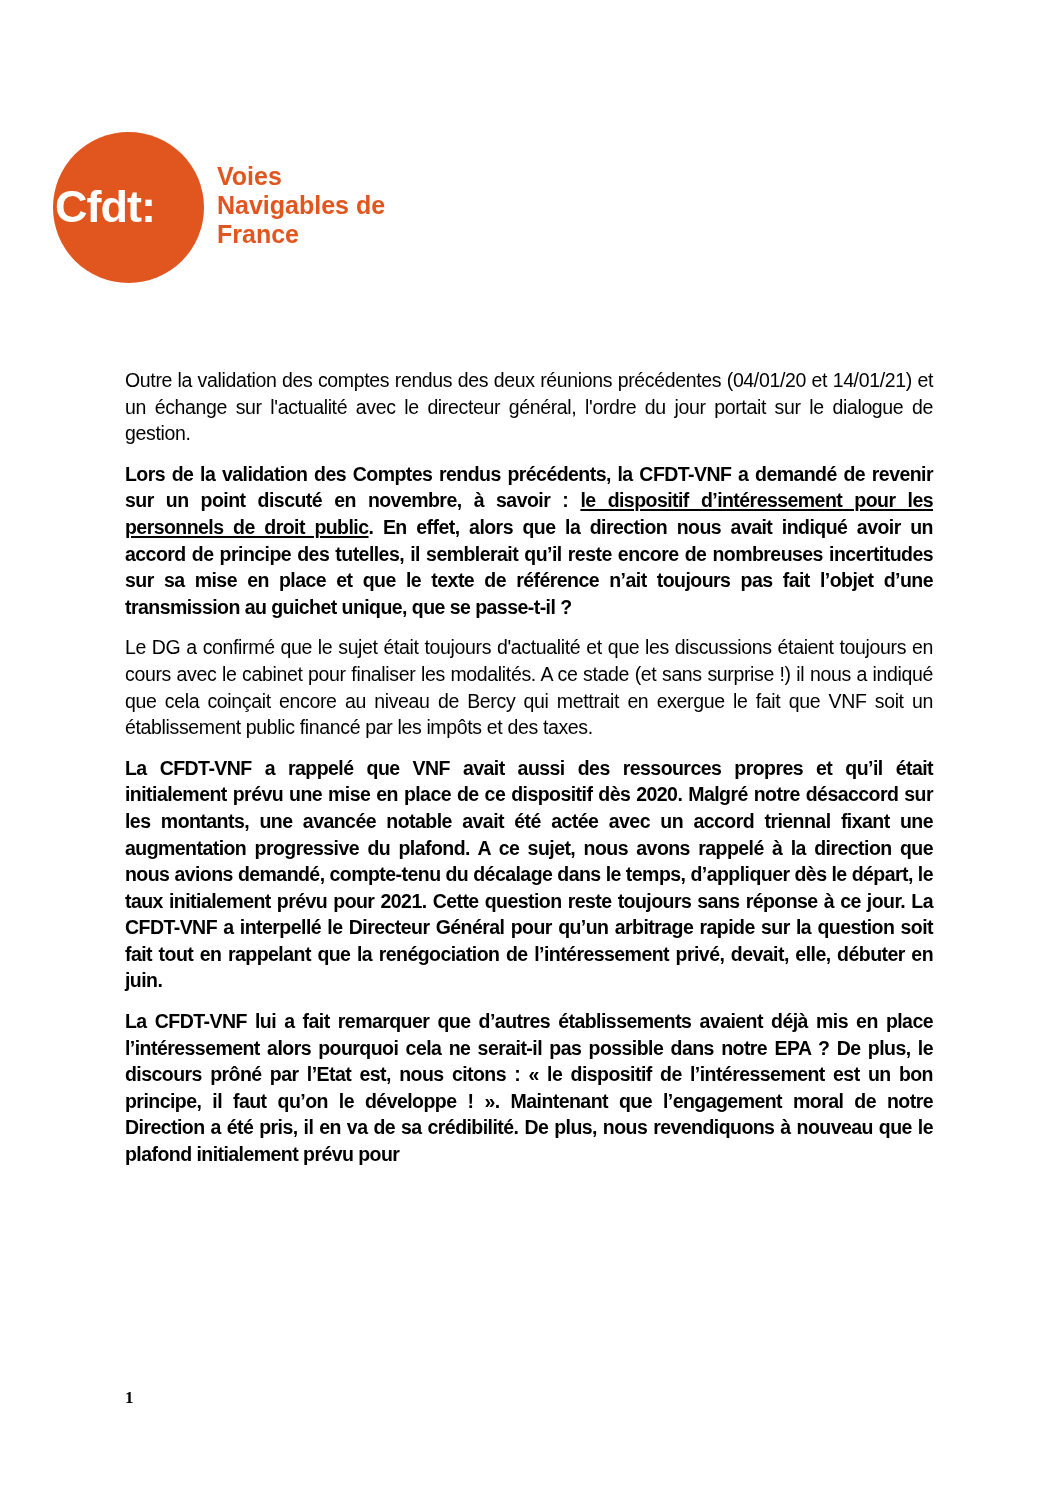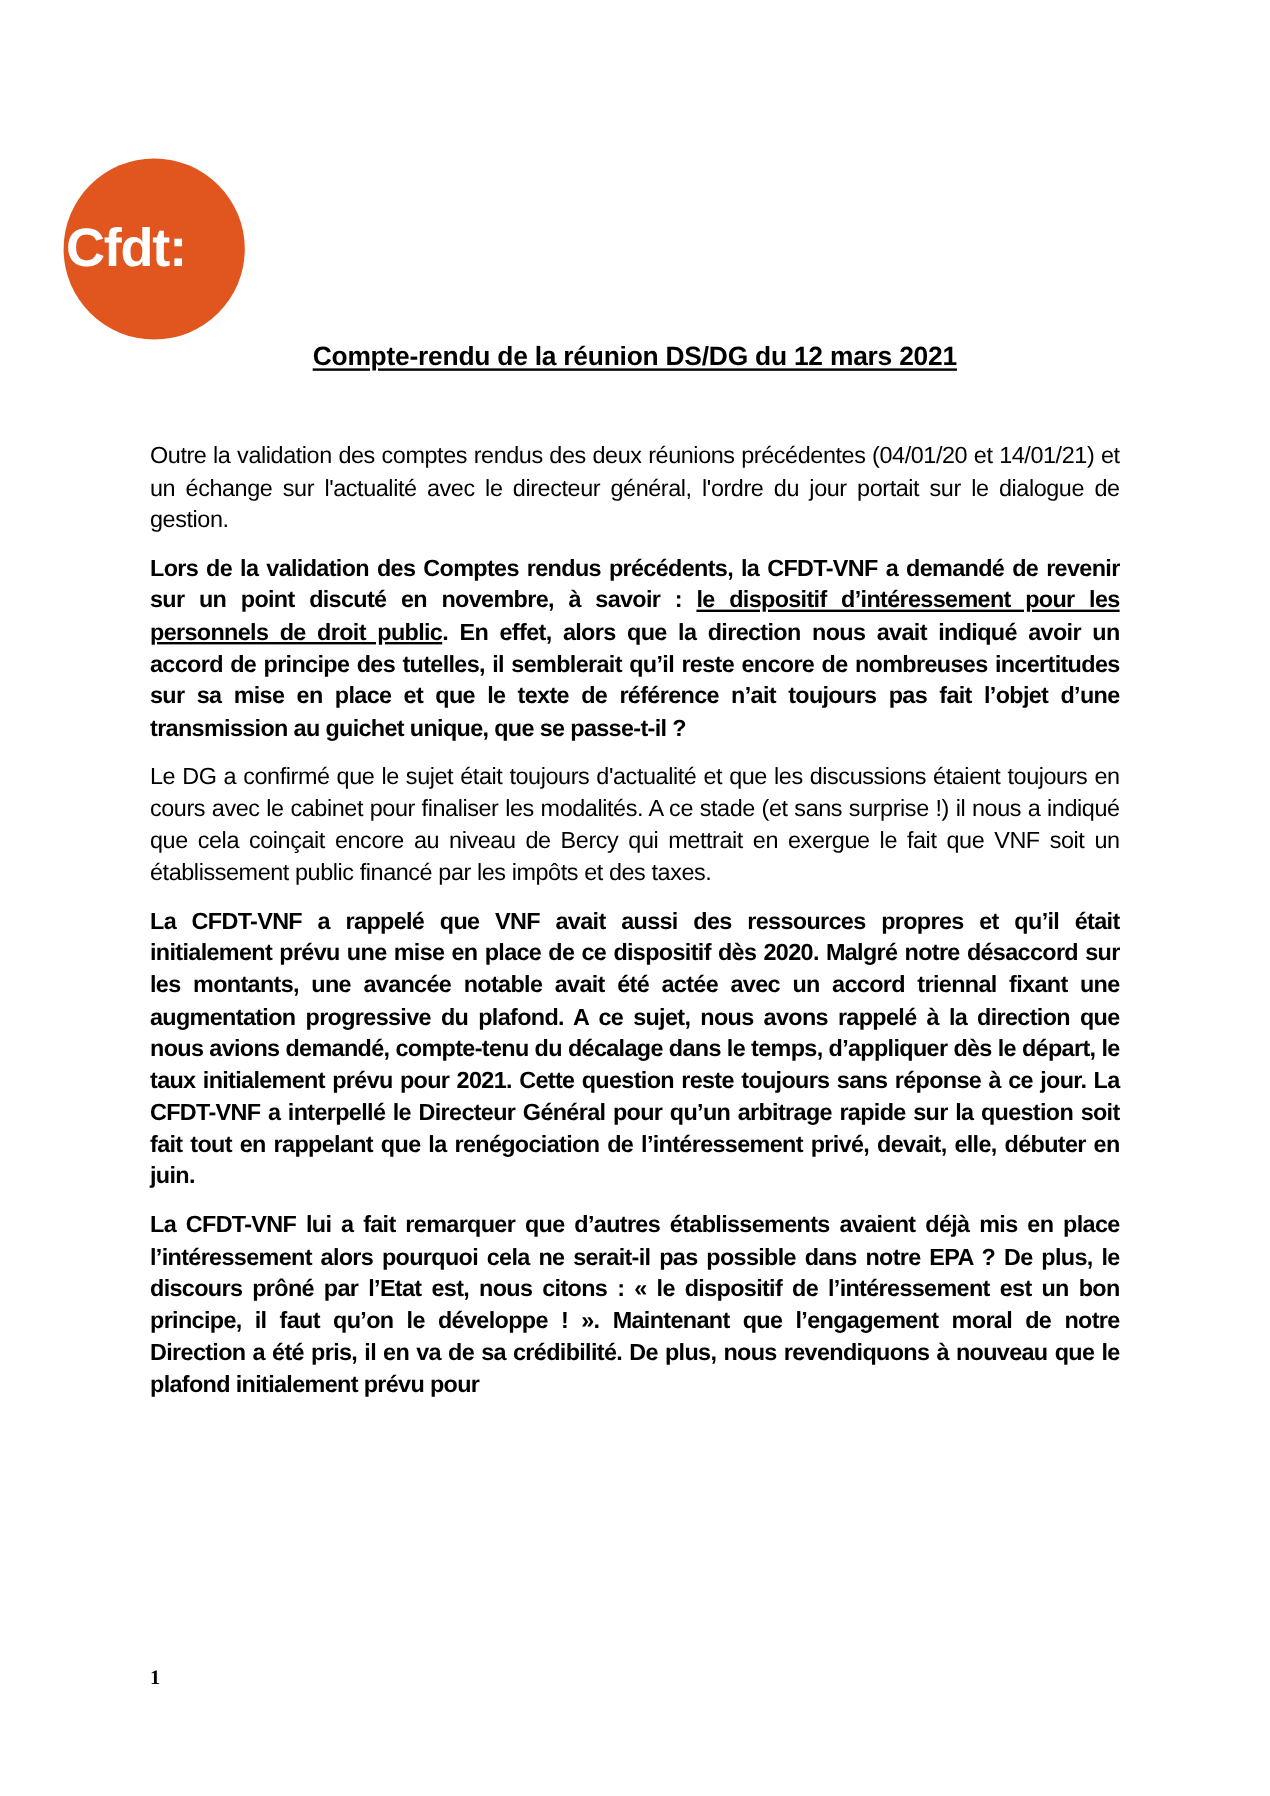--- a/index.html
+++ b/index.html
@@ -110,23 +110,27 @@
 </style>
 </head>
 <body>
 
 <div class="page">
 
   <div class="logo">
     <div class="logo-circle">
       <span class="logo-mark">Cfdt:</span>
     </div>
+    <div class="logo-text">
+      <div>Voies</div>
+      <div>Navigables de</div>
+      <div>France</div>
+    </div>
   </div>
 
-  <div class="title">Compte-rendu de la réunion DS/DG du 12 mars 2021</div>
 
   <div class="body">
     <p class="para">Outre la validation des comptes rendus des deux réunions précédentes (04/01/20 et 14/01/21) et un échange sur l'actualité avec le directeur général, l'ordre du jour portait sur le dialogue de gestion.</p>
 
     <p class="para cfdt"><span>Lors de la validation des Comptes rendus précédents, la CFDT-VNF a demandé de revenir sur un point discuté en novembre, à savoir : </span><span class="underlined">le dispositif d’intéressement pour les personnels de droit public</span><span>. En effet, alors que la direction nous avait indiqué avoir un accord de principe des tutelles, il semblerait qu’il reste encore de nombreuses incertitudes sur sa mise en place et que le texte de référence n’ait toujours pas fait l’objet d’une transmission au guichet unique, que se passe-t-il ?</span></p>
 
     <p class="para">Le DG a confirmé que le sujet était toujours d'actualité et que les discussions étaient toujours en cours avec le cabinet pour finaliser les modalités. A ce stade (et sans surprise !) il nous a indiqué que cela coinçait encore au niveau de Bercy qui mettrait en exergue le fait que VNF soit un établissement public financé par les impôts et des taxes.</p>
 
     <p class="para cfdt">La CFDT-VNF a rappelé que VNF avait aussi des ressources propres et qu’il était initialement prévu une mise en place de ce dispositif dès 2020. Malgré notre désaccord sur les montants, une avancée notable avait été actée avec un accord triennal fixant une augmentation progressive du plafond. A ce sujet, nous avons rappelé à la direction que nous avions demandé, compte-tenu du décalage dans le temps, d’appliquer dès le départ, le taux initialement prévu pour 2021. Cette question reste toujours sans réponse à ce jour. La CFDT-VNF a interpellé le Directeur Général pour qu’un arbitrage rapide sur la question soit fait tout en rappelant que la renégociation de l’intéressement privé, devait, elle, débuter en juin.</p>
 

